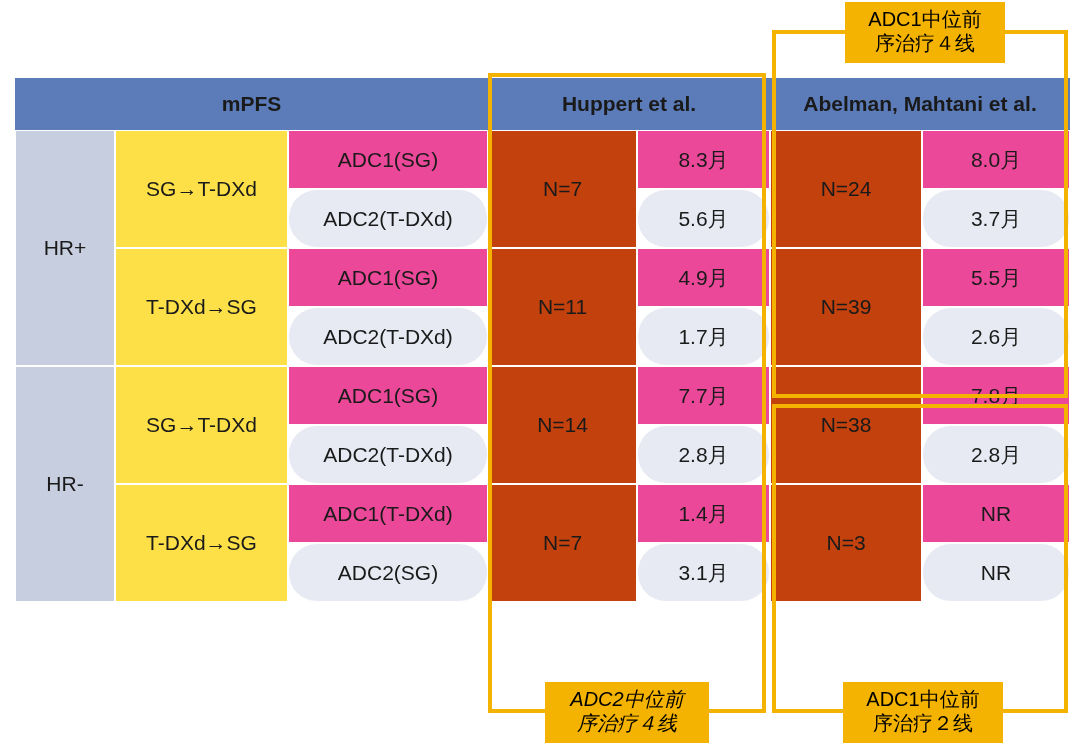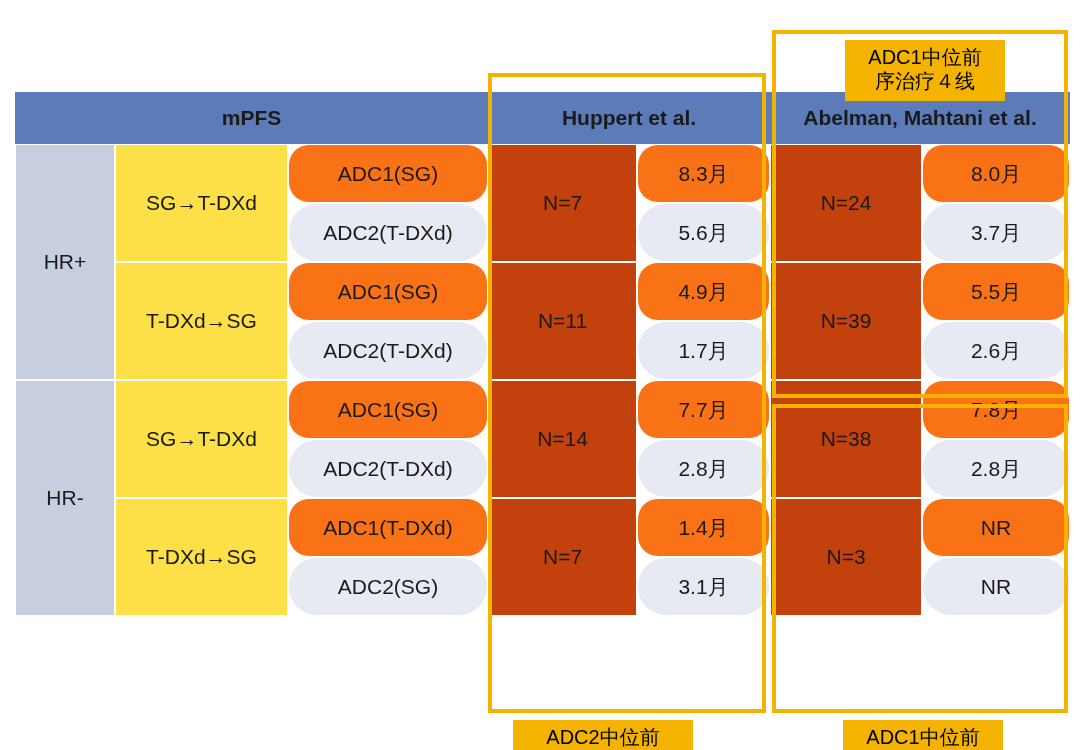--- a/index.html
+++ b/index.html
@@ -7,59 +7,59 @@
     width:1080px;height:750px;
     background:#ffffff;
     font-family:"Liberation Sans","DejaVu Sans",sans-serif;
     overflow:hidden;
     position:relative;
   }
   #stage{position:absolute;left:0;top:0;width:1080px;height:750px;}
 
   
   #tbl{
-    position:absolute;left:15px;top:92px;width:1055px;
+    position:absolute;left:15px;top:78px;width:1055px;
     border-collapse:separate;border-spacing:0;
     table-layout:fixed;
   }
   #tbl td{
     padding:0 8px;
     vertical-align:middle;
     text-align:center;
     font-size:21px;
     color:#1a1a1a;
     border:1.5px solid #ffffff;
     line-height:1.2;
   }
   .hdr{
     background:#5b7cb8;color:#ffffff;font-weight:bold;font-size:23px;
     height:50px;border-color:#5b7cb8 !important;
   }
   .hdr-left{text-align:left;padding-left:14px;}
-  .tone-a{background:#f97316;border-radius:21px;}
+  .tone-a{background:#ec4899;}
   .tone-b{background:#e7eaf3;border-radius:29px;}
   .grp{background:#c7cedf;font-weight:normal;font-size:24px;}
   .sub{background:#fde047;font-size:21px;}
   .narrow{text-align:left;padding-left:16px;}
   .n-cell{background:#c2410c;font-size:22px;}
 
   
   .obox{position:absolute;border:4px solid #f5b301;box-sizing:border-box;background:transparent;}
   #obox-abelman{left:488px;top:73px;width:278px;height:640px;}
   #obox-hup-top{left:772px;top:30px;width:296px;height:368px;}
   #obox-hup-bot{left:772px;top:404px;width:296px;height:309px;}
 
   .olabel{
     position:absolute;background:#f5b301;color:#000000;
     font-size:20px;line-height:1.22;text-align:center;
     padding:5px 12px 7px 12px;box-sizing:border-box;
-    white-space:pre-line;font-weight:normal;margin-top:38px;
+    white-space:pre-line;font-weight:normal;
   }
   #olab-top{left:845px;top:2px;width:160px;}
-  #olab-bl{left:513px;top:682px;width:180px;}
+  #olab-bl{left:545px;top:682px;width:164px;font-style:italic;}
   #olab-br{left:843px;top:682px;width:160px;}
 </style>
 </head>
 <body>
 
 <div id="stage">
 
   <table id="tbl">
     <colgroup>
       <col style="width:100px">

